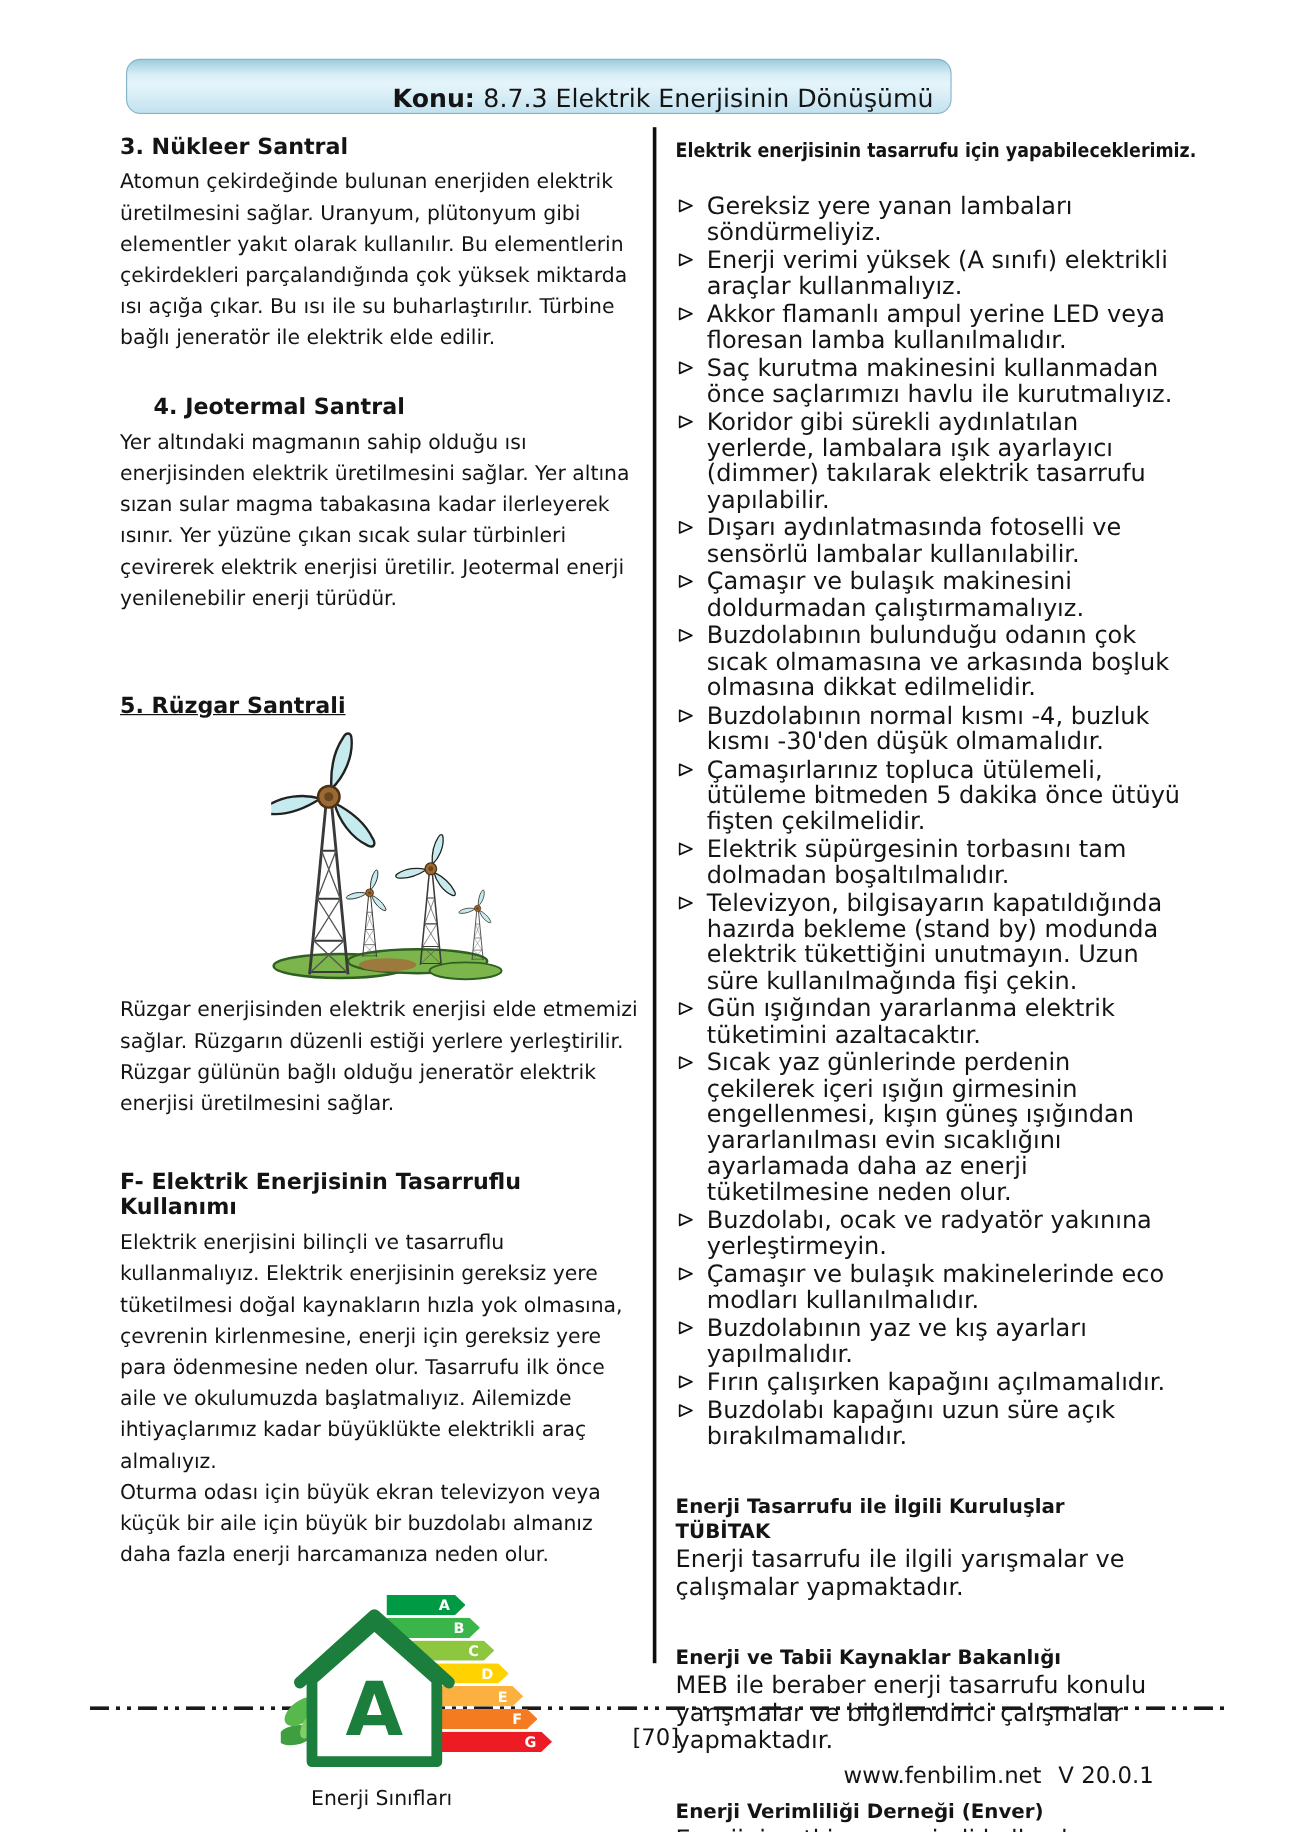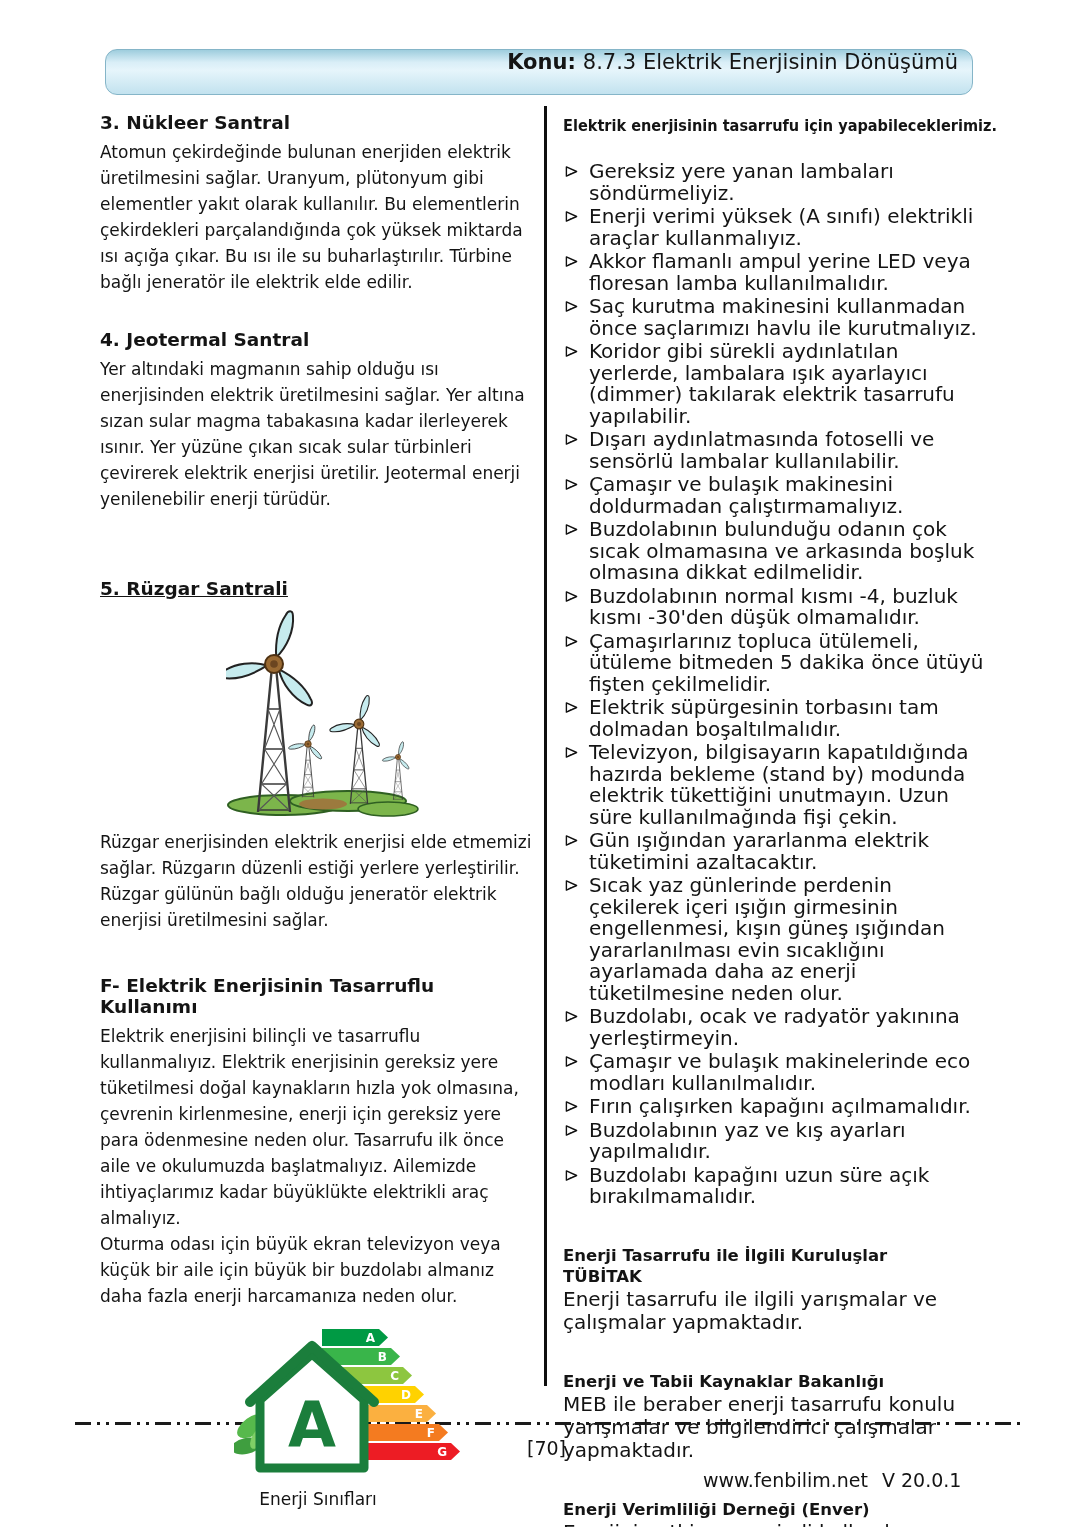--- a/index.html
+++ b/index.html
@@ -3,37 +3,37 @@
 <meta charset="utf-8">
 <style>
   html,body { margin:0; padding:0; background:#fff; }
   .page {
     position:relative; width:1080px; height:1527px; margin:0 auto;
     background:#ffffff; overflow:hidden;
     font-family:"DejaVu Sans", sans-serif; color:#141414;
   }
   
   .header-bar {
-    position:absolute; left:105px; top:49px; width:868px; height:46px;
+    position:absolute; left:105px; top:49px; width:688px; height:46px;
     border:1.5px solid #85b5c8; border-radius:12px;
     background:linear-gradient(180deg,#9ecddd 0%, #d9eef7 28%, #e6f5fb 46%, #c2e2ef 100%);
-    display:flex; align-items:flex-start; justify-content:flex-end;
+    display:flex; align-items:flex-end; justify-content:flex-end;
     padding-right:14px; box-sizing:border-box;
   }
   .header-text { font-size:21px; white-space:nowrap; }
   .header-text b { font-weight:700; margin-right:7px; }
 
   
   .col-divider { position:absolute; left:544px; top:106px; width:2.5px; height:1280px; background:#0e0e0e; }
   .left-col  { position:absolute; left:100px; top:112px; width:436px; }
   .right-col { position:absolute; left:563px; top:112px; width:424px; }
 
   .sec-heading { font-size:18.5px; font-weight:700; margin:0 0 6px 0; }
   .left-col p { font-size:17px; line-height:26px; margin:0; }
-  .mt-s4 { margin-top:34px; }
+  .mt-s4 { margin-top:34px;margin-left:28px; }
   .mt-s5 { margin-top:66px;text-decoration:underline; }
   .mt-f  { margin-top:42px; }
 
   .turbines { display:block; margin:8px 0 10px 126px; }
 
   
   .right-heading {
     font-size:16.5px; font-weight:700; margin:4px 0 0 0;
     white-space:nowrap; transform:scaleX(.88); transform-origin:left center;
   }
@@ -289,28 +289,28 @@
           <path d="M1.5,2 L12.5,7 L1.5,12 Z" fill="#ffffff" stroke="#111" stroke-width="1.5" stroke-linejoin="round"></path>
           <path d="M1.5,12 L12.5,7 L5,9.5 Z" fill="#111"></path>
         </svg>
         <span class="bullet-text">Çamaşır ve bulaşık makinelerinde eco modları kullanılmalıdır.</span>
       </li>
         <li>
         <svg class="bullet-icon" viewBox="0 0 14 14">
           <path d="M1.5,2 L12.5,7 L1.5,12 Z" fill="#ffffff" stroke="#111" stroke-width="1.5" stroke-linejoin="round"></path>
           <path d="M1.5,12 L12.5,7 L5,9.5 Z" fill="#111"></path>
         </svg>
+        <span class="bullet-text">Buzdolabının yaz ve kış ayarları yapılmalıdır.</span>
+      </li>
+        <li>
+        <svg class="bullet-icon" viewBox="0 0 14 14">
+          <path d="M1.5,2 L12.5,7 L1.5,12 Z" fill="#ffffff" stroke="#111" stroke-width="1.5" stroke-linejoin="round"></path>
+          <path d="M1.5,12 L12.5,7 L5,9.5 Z" fill="#111"></path>
+        </svg>
         <span class="bullet-text">Fırın çalışırken kapağını açılmamalıdır.</span>
-      </li>
-        <li>
-        <svg class="bullet-icon" viewBox="0 0 14 14">
-          <path d="M1.5,2 L12.5,7 L1.5,12 Z" fill="#ffffff" stroke="#111" stroke-width="1.5" stroke-linejoin="round"></path>
-          <path d="M1.5,12 L12.5,7 L5,9.5 Z" fill="#111"></path>
-        </svg>
-        <span class="bullet-text">Buzdolabının yaz ve kış ayarları yapılmalıdır.</span>
       </li>
         <li>
         <svg class="bullet-icon" viewBox="0 0 14 14">
           <path d="M1.5,2 L12.5,7 L1.5,12 Z" fill="#ffffff" stroke="#111" stroke-width="1.5" stroke-linejoin="round"></path>
           <path d="M1.5,12 L12.5,7 L5,9.5 Z" fill="#111"></path>
         </svg>
         <span class="bullet-text">Buzdolabı kapağını uzun süre açık bırakılmamalıdır.</span>
       </li>
       </ul>
 

